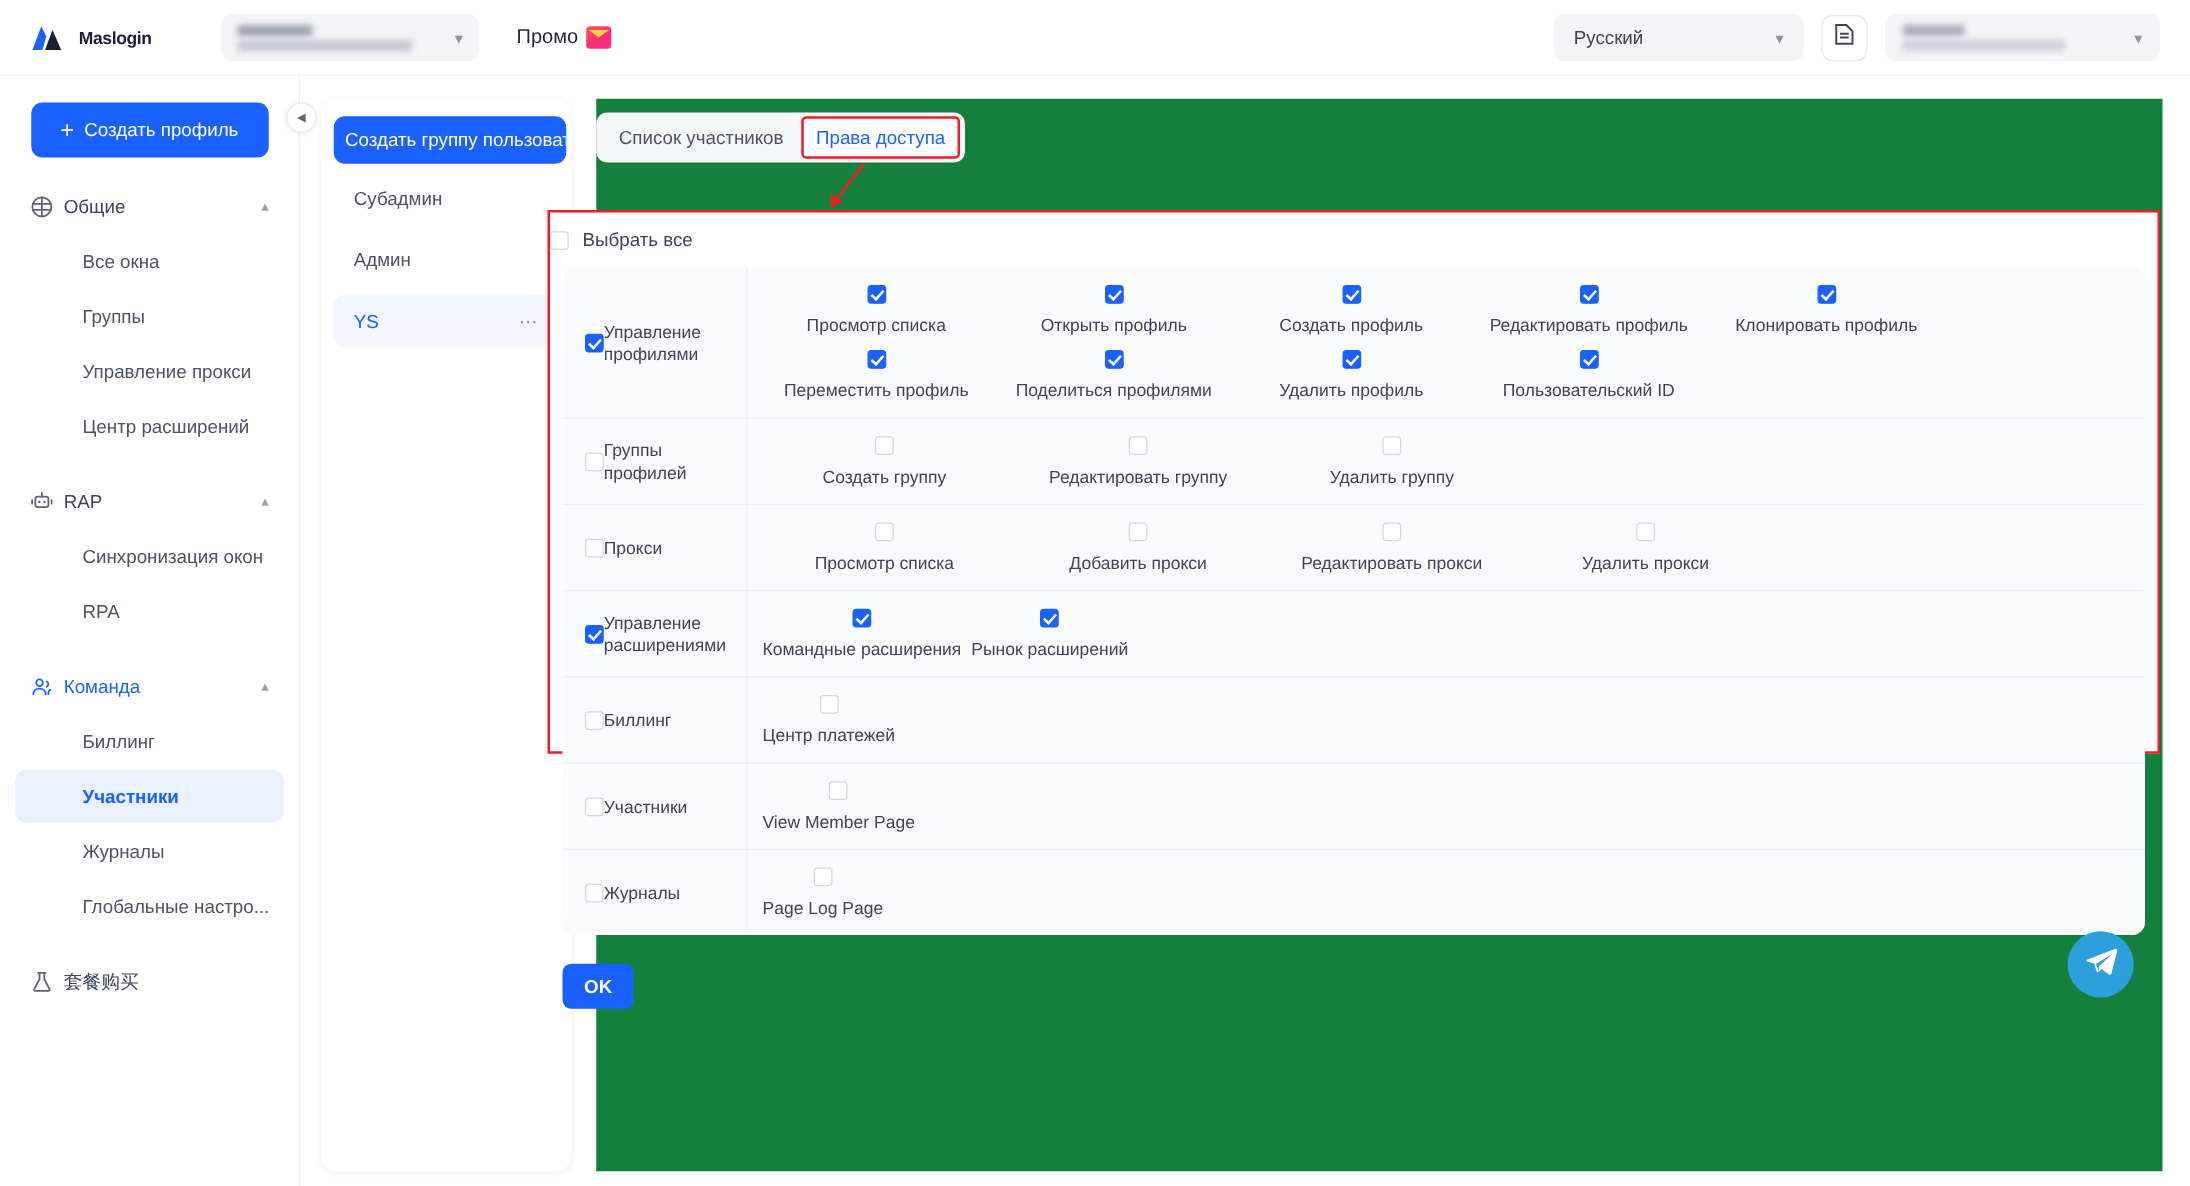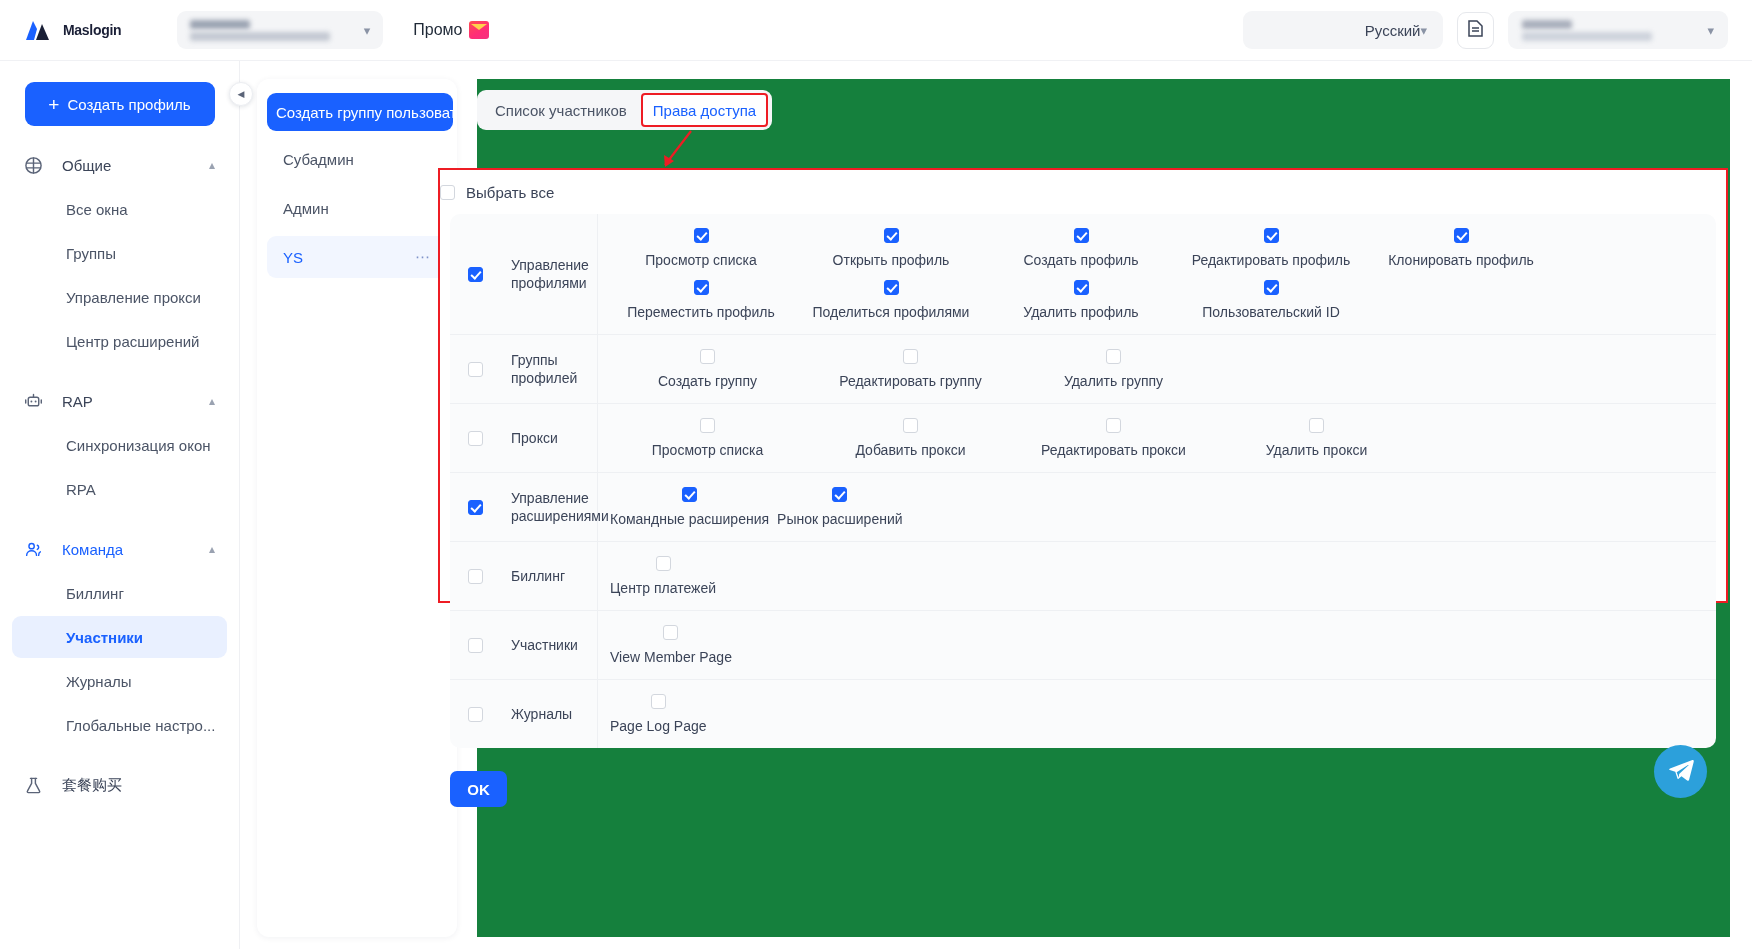--- a/index.html
+++ b/index.html
@@ -41,21 +41,21 @@
     position: relative;
   }
   .promo-badge::after {
     content:""; position:absolute; left:2px; top:3px; width:16px; height:12px;
     border-top: 6px solid #ffd24d; border-left: 8px solid transparent; border-right: 8px solid transparent;
     box-sizing: border-box;
   }
   .hdr-right { margin-left: auto; display: flex; align-items: center; gap: 14px; margin-right: 24px; }
   .lang-select {
     width: 200px; height: 38px; background: #f4f5f7; border-radius: 9px;
-    display: flex; align-items: center; justify-content: flex-end; padding: 0 16px;
+    display: flex; align-items: center; justify-content: space-between; padding: 0 16px;
     font-size: 15px; color: #3b4458;
   }
   .doc-btn {
     width: 37px; height: 37px; border: 1px solid #e6e8ec; border-radius: 9px;
     background: #fff; display:flex; align-items:center; justify-content:center;
   }
   .user-select {
     width: 220px; height: 38px; background: #f4f5f7; border-radius: 9px;
     display:flex; align-items:center; justify-content: space-between; padding: 0 14px;
   }
@@ -70,21 +70,21 @@
   .create-profile-btn {
     margin: 0 auto; width: 190px; height: 44px;
     background: #1a61ff; border-radius: 9px; color: #fff;
     display: flex; align-items: center; justify-content: center; gap: 8px;
     font-size: 15px; cursor: pointer;
   }
   .plus { font-size: 19px; line-height: 1; font-weight: 300; }
   .nav-group { margin-top: 18px; }
   .nav-head {
     height: 42px; margin: 0 12px; padding: 0 12px;
-    display: flex; align-items: center; gap: 19px;
+    display: flex; align-items: center; gap: 8px;
     font-size: 15px; color: #3b4458; border-radius: 8px;
   }
   .nav-head.active-group { color: #1a61ff; }
   .nav-head .ico { width: 19px; height: 19px; display:flex; align-items:center; justify-content:center; flex: none; }
   .nav-head .caret { margin-left: auto; color: #9aa2b1; font-size: 12px; }
   .nav-item {
     height: 42px; margin: 2px 12px; padding-left: 54px;
     display: flex; align-items: center;
     font-size: 15px; color: #4b5466; border-radius: 9px; cursor: pointer;
     white-space: nowrap; overflow: hidden;
@@ -150,21 +150,21 @@
     height: 44px; display: flex; align-items: center; gap: 11px;
     font-size: 15px; color: #3b4458;
   }
   .perm-table {
     margin: 0 10px; border-radius: 10px; overflow: hidden;
     background: #fafbfc;
   }
   .perm-row { display: flex; border-bottom: 1px solid #eef0f3; min-height: 44px; }
   .perm-row:last-child { border-bottom: none; }
   .perm-left {
-    width: 148px; flex: none; display: flex; align-items: center; gap: 28px;
+    width: 148px; flex: none; display: flex; align-items: center; gap: 0;
     padding: 10px 0 10px 18px; font-size: 14px; color: #3b4458;
     border-right: 1px solid #eef0f3; line-height: 1.3;
   }
   .perm-right { flex: 1; display: flex; flex-wrap: wrap; align-content: center; padding: 8px 0 8px 12px; }
   .perm-opt {
     display: flex; align-items: center; gap: 9px;
     font-size: 14px; color: #3b4458; padding: 6px 0; margin-right: 8px;
     cursor: pointer;
     flex-direction: column;
   }

